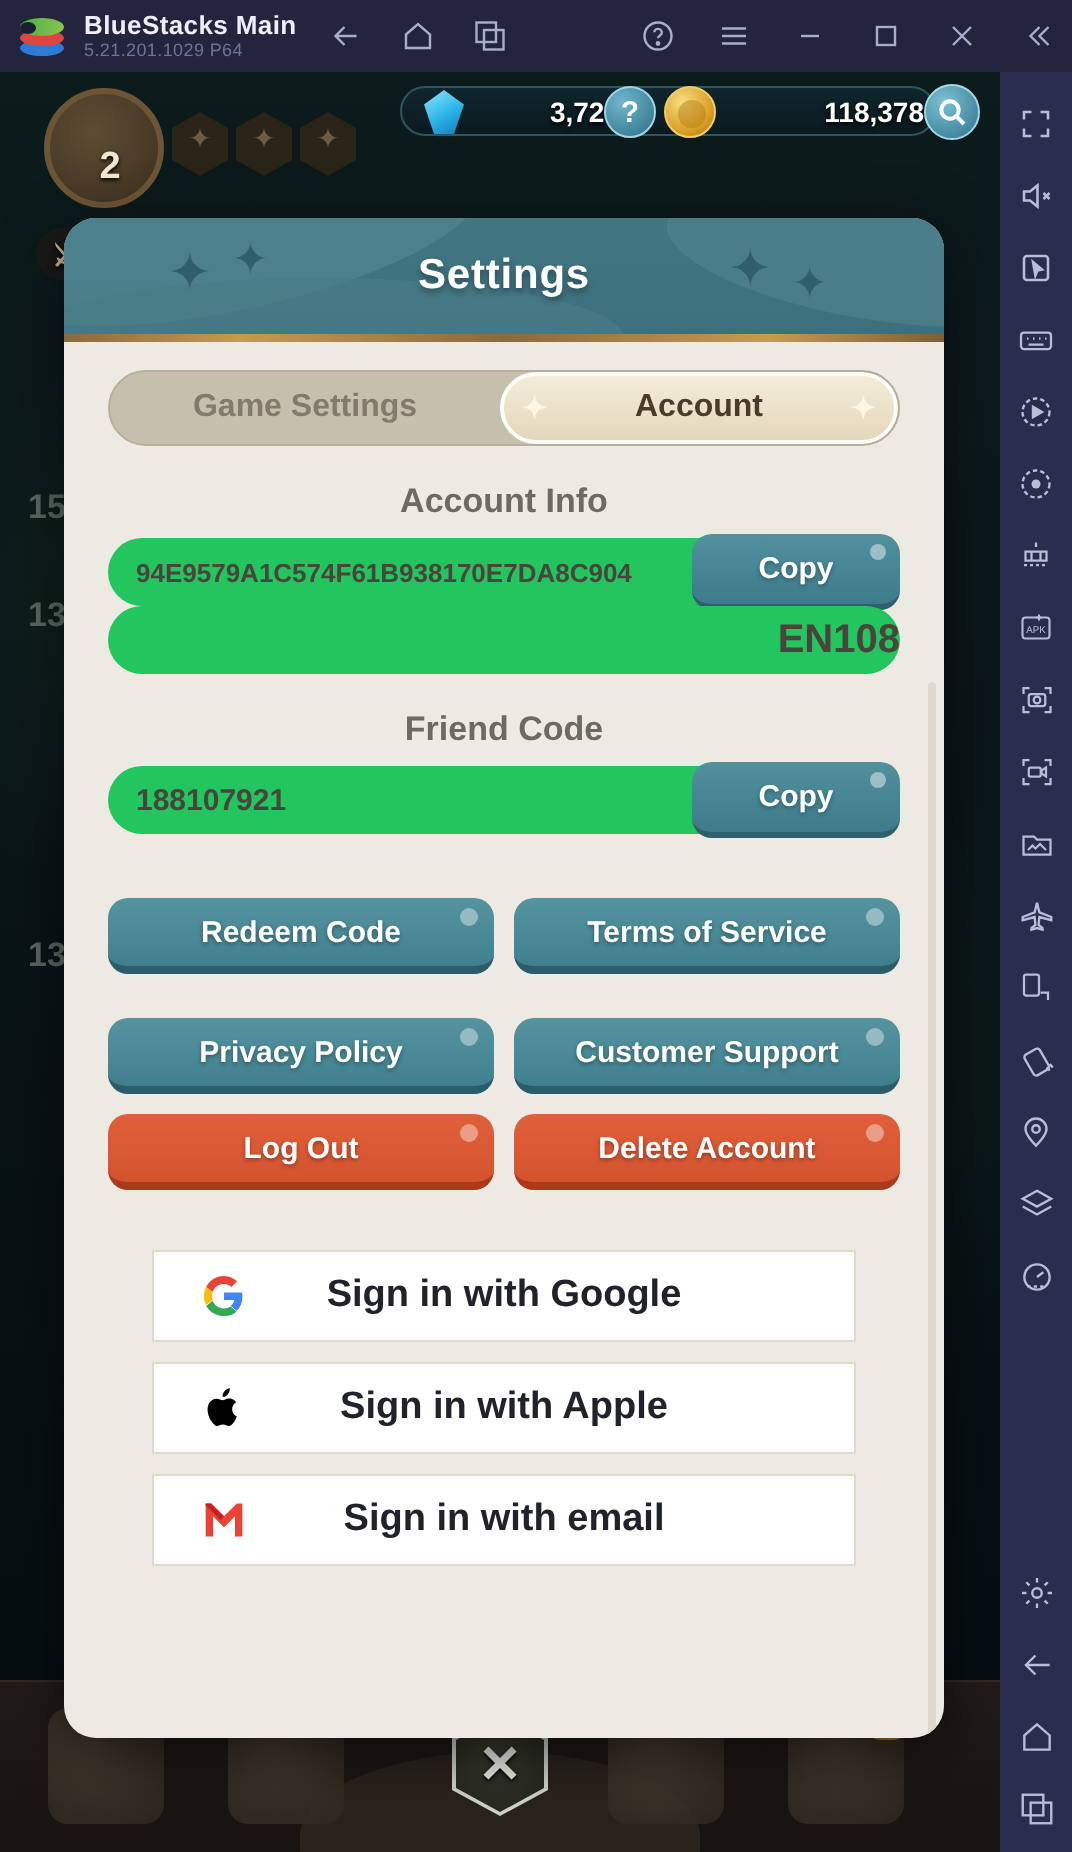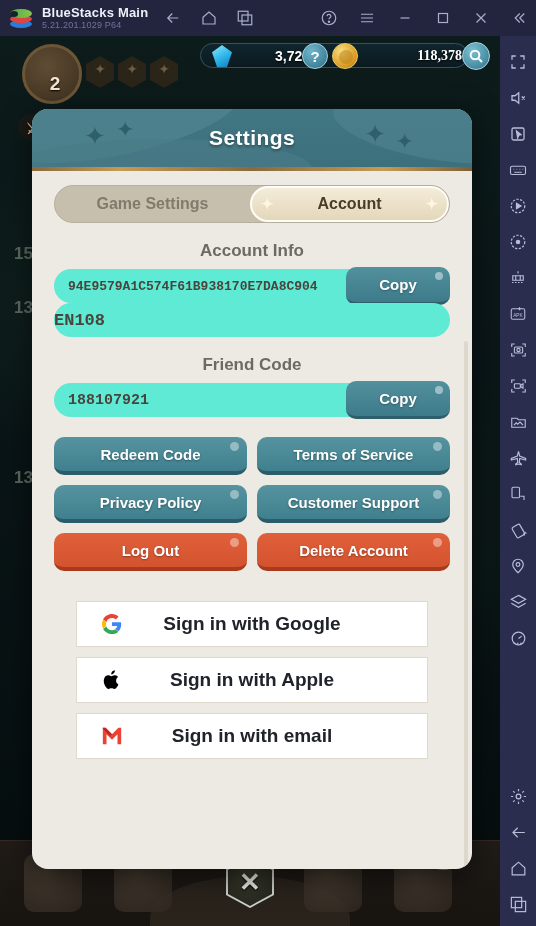--- a/index.html
+++ b/index.html
@@ -90,21 +90,21 @@
     color:#fff; font-size:15px; font-weight:bold;
     display:flex; align-items:center; justify-content:center;
   }
   .coin {
     position:absolute; left:332px; top:3px; width:26px; height:26px; border-radius:50%;
     background: radial-gradient(circle at 35% 30%, #f8dd7f, #d99c24 65%, #a96f14);
     border:1.5px solid #f2cd63;
   }
   .coin:after{ content:''; position:absolute; left:6px; top:6px; width:14px;height:14px;
     border-radius:50%; background:rgba(180,120,20,.45); }
-  .coin-num { left:372px; top:8px; width:90px; text-align:right;font-family:Liberation Serif, serif; }
+  .coin-num { left:372px; top:8px; width:90px; text-align:right; }
   .search-btn {
     position:absolute; left:462px; top:2px; width:28px; height:28px; border-radius:50%;
     background: radial-gradient(circle at 35% 30%, #7cc0d4, #2f7389);
     border:1.5px solid #a6d8e6; display:flex; align-items:center; justify-content:center;
     color:#fff;
   }
 
   
   .lvl-badge {
     position:absolute; left:22px; top:8px; width:60px; height:60px; border-radius:50%;
@@ -210,45 +210,45 @@
   .tab.active .tspark { position:absolute; color:#fff6e0; font-size:15px; }
   .tab.active .ts-l { left:9px; } .tab.active .ts-r { right:9px; }
 
   .sect-label {
     text-align:center; font-size:17px; font-weight:bold; color:#6c6a63;
     margin-top:18px; margin-bottom:8px;
   }
   .field-row { position:relative; height:34px; }
   .field {
     position:absolute; left:0; top:0; height:34px; border-radius:17px;
-    background:#5eead4; display:flex; align-items:center;font-family:Liberation Mono, monospace;
+    background:#22c55e; display:flex; align-items:center;
   }
   .field.with-btn { width: 100%; }
   .field-val { padding-left:14px; font-size:13px; font-weight:bold; color:#4a453c;
                white-space:nowrap; overflow:hidden; }
-  .field.center .field-val { width:100%; text-align:left; padding-left:0; font-size:17px; }
+  .field.center .field-val { width:100%; text-align:right; padding-left:0; font-size:20px; }
   .copy-btn {
     position:absolute; right:0; top:-2px; width:104px; height:38px;
     border-radius:10px; background: linear-gradient(180deg,#52909e,#3d7b8a);
     border-bottom:3px solid #2d5f6c;
     color:#fff; font-size:15px; font-weight:bold;
     display:flex; align-items:center; justify-content:center;
     text-shadow:0 1px 2px rgba(0,0,0,.3);
   }
   .copy-btn:after { content:''; position:absolute; right:7px; top:5px; width:8px; height:8px;
     border-radius:50%; background:rgba(255,255,255,.45); }
 
   .btn-grid { display:grid; grid-template-columns:1fr 1fr; gap:10px 10px; margin-top:20px; }
   .gbtn {
     position:relative; height:38px; border-radius:10px;
     display:flex; align-items:center; justify-content:center;
     color:#fff; font-size:15px; font-weight:bold;
     text-shadow:0 1px 2px rgba(0,0,0,.35);
   }
-  .gbtn.teal { background: linear-gradient(180deg,#55939f,#40808e); border-bottom:4px solid #2c5c69; }
+  .gbtn.teal { background: linear-gradient(180deg,#55939f,#40808e); border-bottom:4px solid #2c5c69;margin-top:12px; }
   .gbtn.red  { background: linear-gradient(180deg,#e0603a,#d4532f); border-bottom:4px solid #a93a1e; }
   .gbtn:after { content:''; position:absolute; right:8px; top:5px; width:9px; height:9px;
     border-radius:50%; background:rgba(255,255,255,.4); }
 
   .signin-wrap { margin-top:30px; display:flex; flex-direction:column; gap:10px;
                  padding:0 22px; }
   .sbtn {
     position:relative; height:46px; background:#fff; border:1px solid #ded9cc;
     display:flex; align-items:center;
   }

